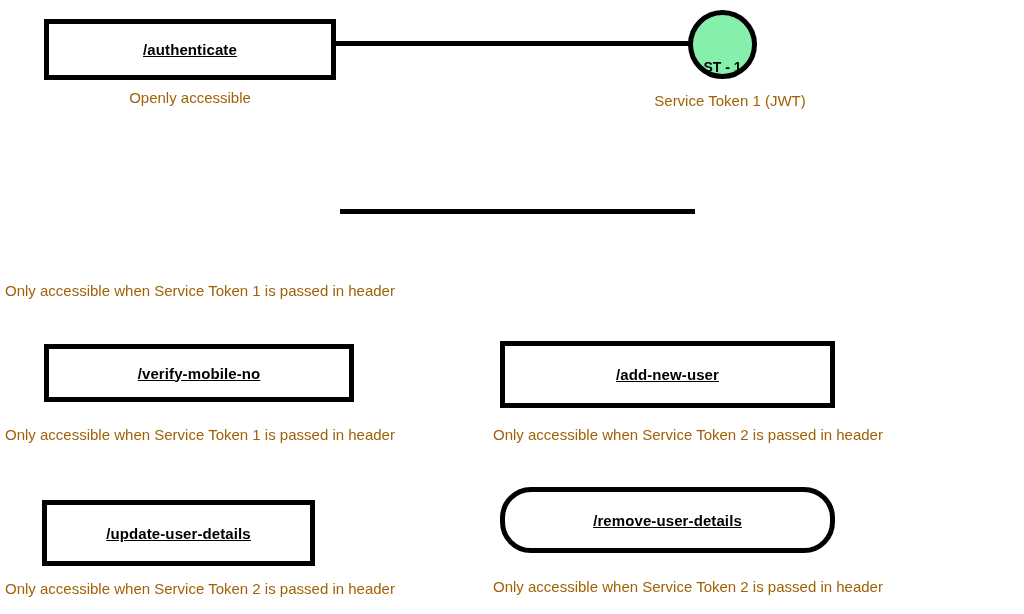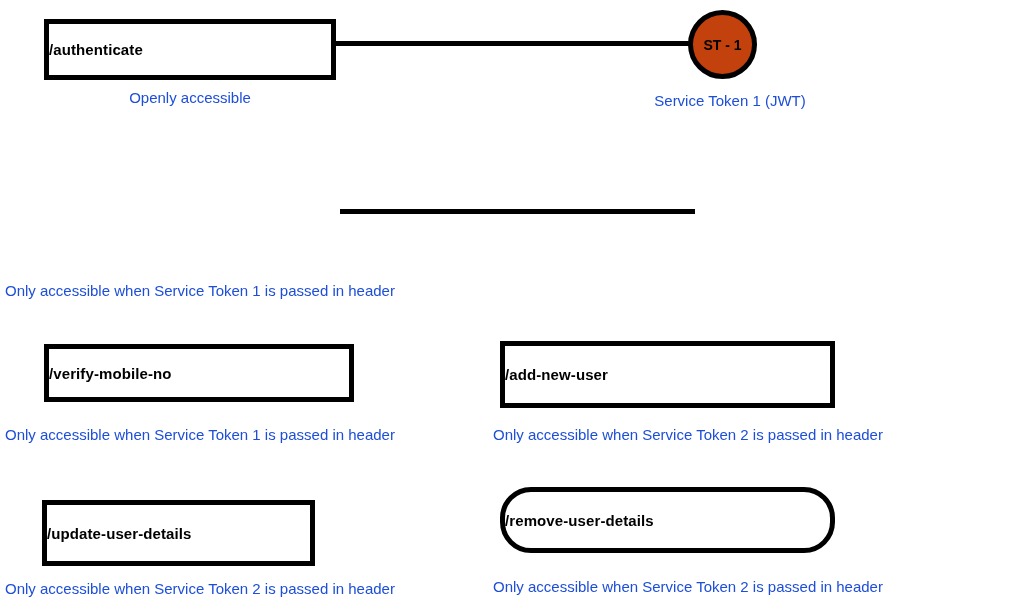--- a/index.html
+++ b/index.html
@@ -22,41 +22,42 @@
   }
 
   
   .node-box {
     position: absolute;
     box-sizing: border-box;
     background: #ffffff;
     border: 5px solid #000000;
     display: flex;
     align-items: center;
-    justify-content: flex-start;
+    justify-content: center;
+    text-decoration: underline;
   }
   .node-box .node-label {
     font-family: "Liberation Sans", sans-serif;
     font-size: 15px;
     font-weight: bold;
     color: #000000;
     letter-spacing: 0.1px;
     white-space: nowrap;
     line-height: 1;
   }
 
   
   .token-circle {
     position: absolute;
     box-sizing: border-box;
-    background: #c2410c;
+    background: #86efac;
     border: 5px solid #000000;
     border-radius: 50%;
     display: flex;
-    align-items: center;
+    align-items: flex-end;
     justify-content: center;
     z-index: 3;
   }
   .token-circle .token-label {
     font-family: "Liberation Sans", sans-serif;
     font-size: 14px;
     font-weight: bold;
     color: #000000;
     white-space: nowrap;
     line-height: 1;
@@ -69,21 +70,21 @@
     height: 5px;
     z-index: 1;
   }
 
   
   .caption {
     position: absolute;
     font-family: "Liberation Sans", sans-serif;
     font-size: 15px;
     font-weight: normal;
-    color: #1d4ed8;
+    color: #a16207;
     white-space: nowrap;
     line-height: 1.15;
   }
   .caption.centered {
     text-align: center;
   }
 </style>
 </head>
 <body>
 

